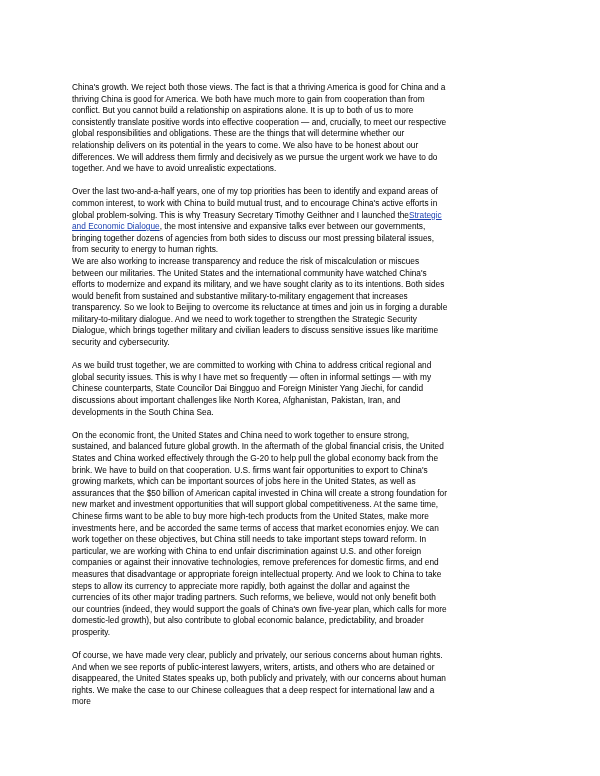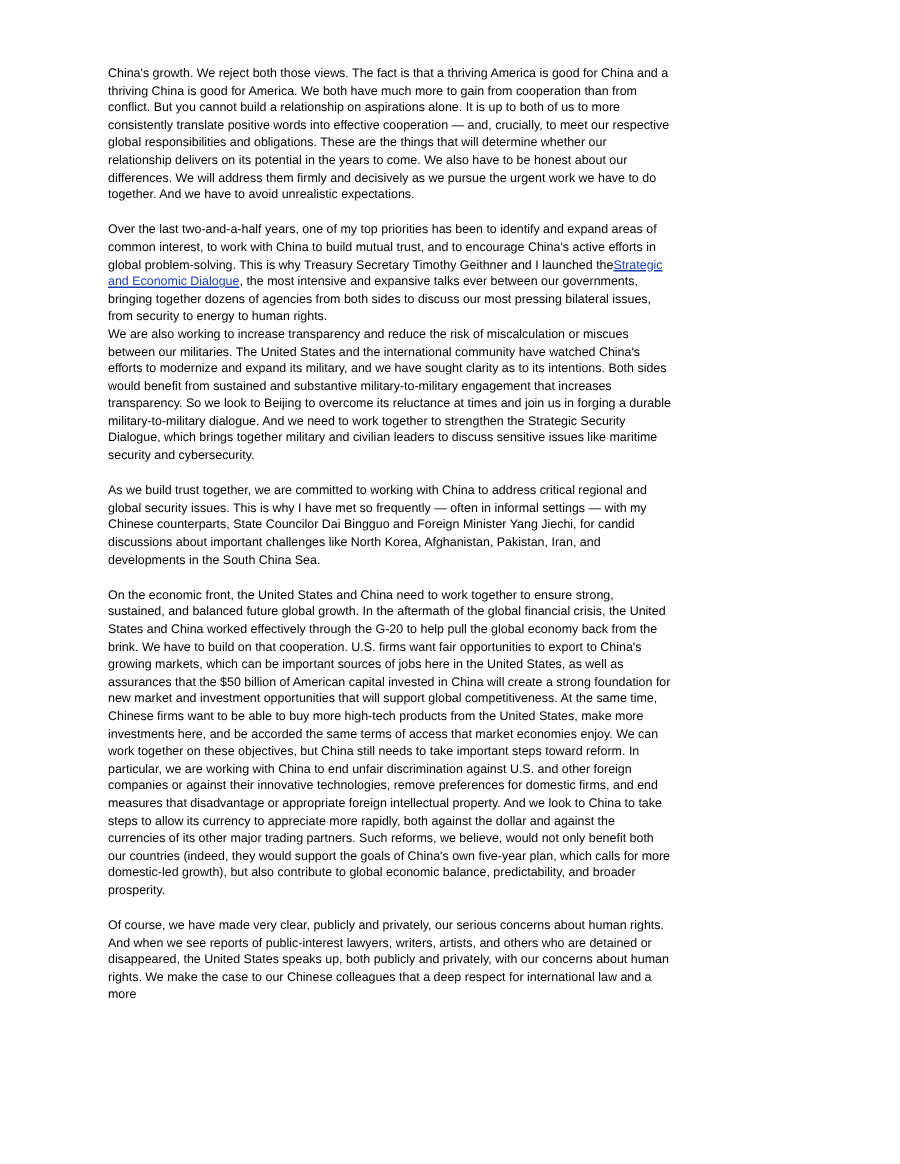--- a/index.html
+++ b/index.html
@@ -12,21 +12,21 @@
     height: 776px;
     font-family: "Liberation Sans", sans-serif;
     color: #000000;
     overflow: hidden;
   }
   .page {
     position: relative;
     width: 520px;
     height: 776px;
     box-sizing: border-box;
-    padding: 43px 72px 40px 72px;
+    padding: 82px 72px 40px 72px;
     background: #ffffff;
   }
   .doc-body {
     font-size: 8.3px;
     line-height: 11.6px;
     text-align: left;
   }
   .para {
     margin: 0;
     font-size: 8.3px;

